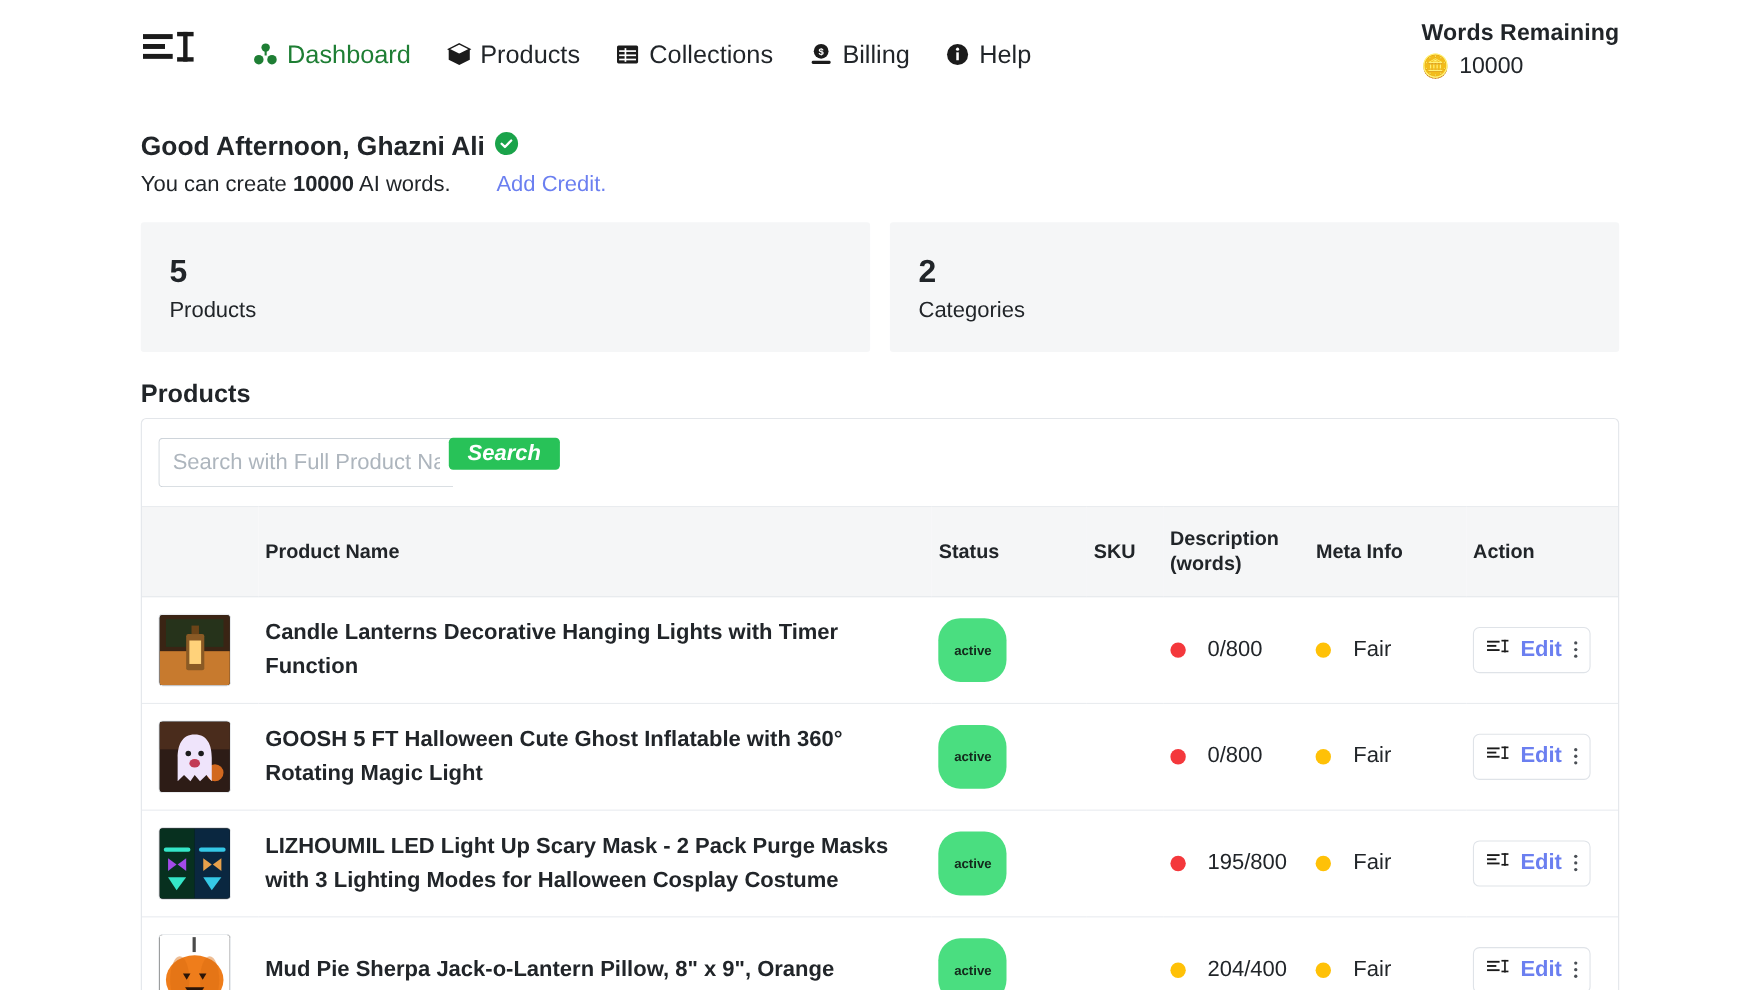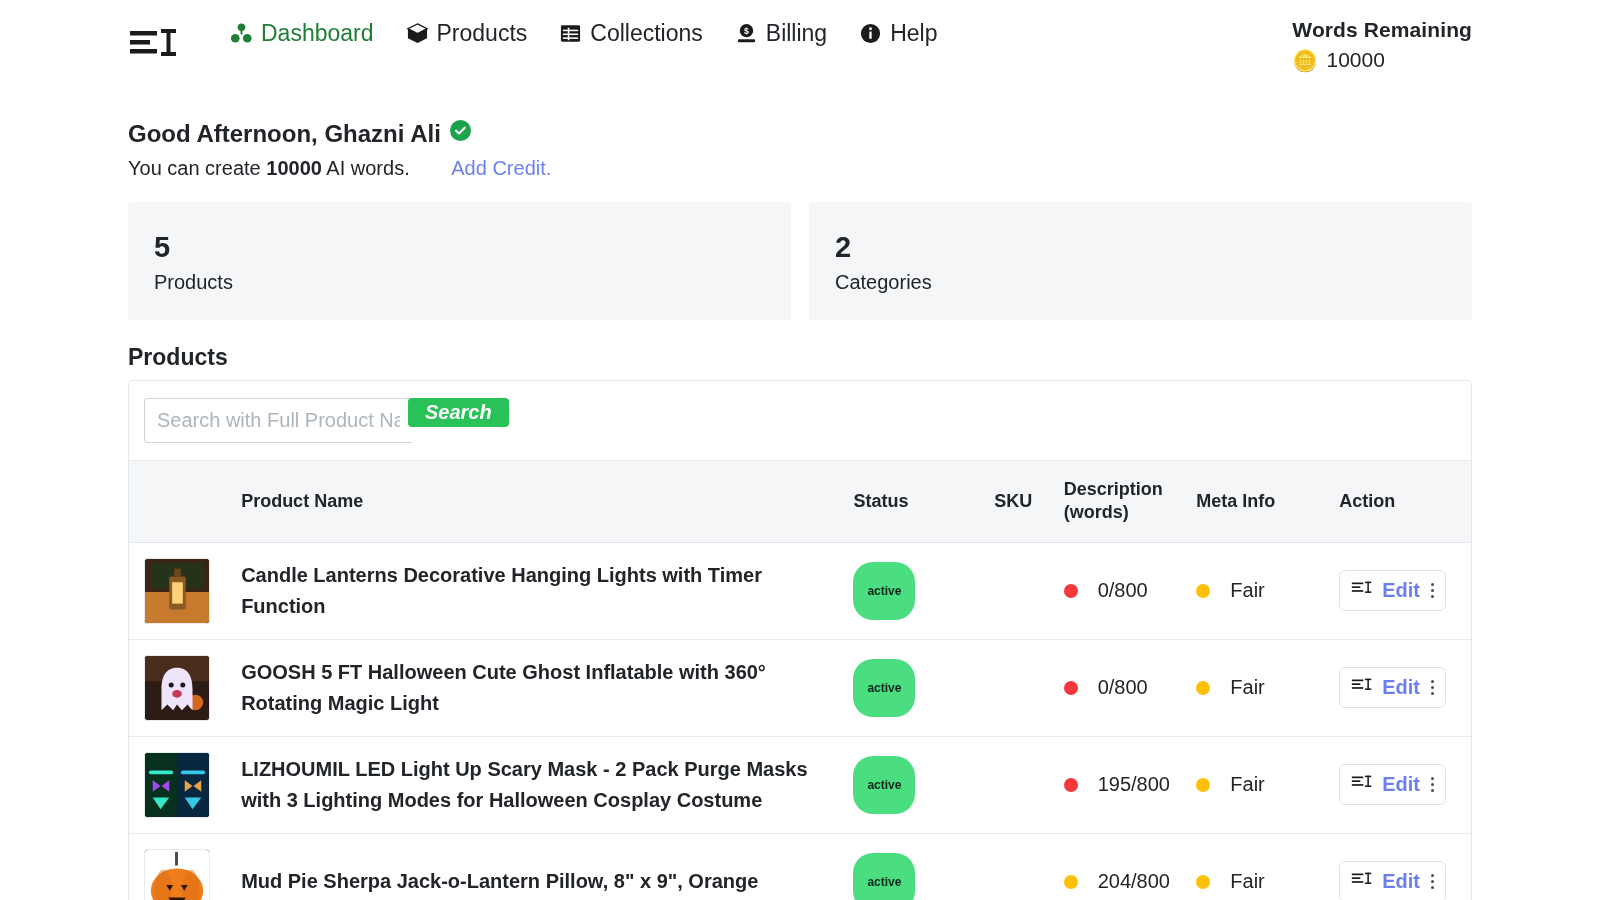--- a/index.html
+++ b/index.html
@@ -23,21 +23,21 @@
   }
   .brand-logo {
     margin-top: 22px;
     width: 56px;
     height: 44px;
     display: flex;
     align-items: center;
     justify-content: flex-start;
   }
   .nav-list {
-    margin-top: 20px;
+    margin-top: 36px;
     margin-left: 46px;
     display: flex;
     align-items: center;
     gap: 32px;
   }
   .nav-item {
     display: flex;
     align-items: center;
     gap: 8px;
     font-size: 23px;
@@ -582,21 +582,21 @@
         <td>
           <div class="prod-name">Mud Pie Sherpa Jack-o-Lantern Pillow, 8" x 9", Orange</div>
         </td>
         <td>
           <span class="badge-active">active</span>
         </td>
         <td></td>
         <td>
           <span class="dot-cell">
             <span class="dot" style="background:#ffc107"></span>
-            <span class="dot-text">204/800</span>
+            <span class="dot-text">204/400</span>
           </span>
         </td>
         <td>
           <span class="dot-cell">
             <span class="dot" style="background:#ffc107"></span>
             <span class="dot-text">Fair</span>
           </span>
         </td>
         <td>
           <span class="edit-btn">

